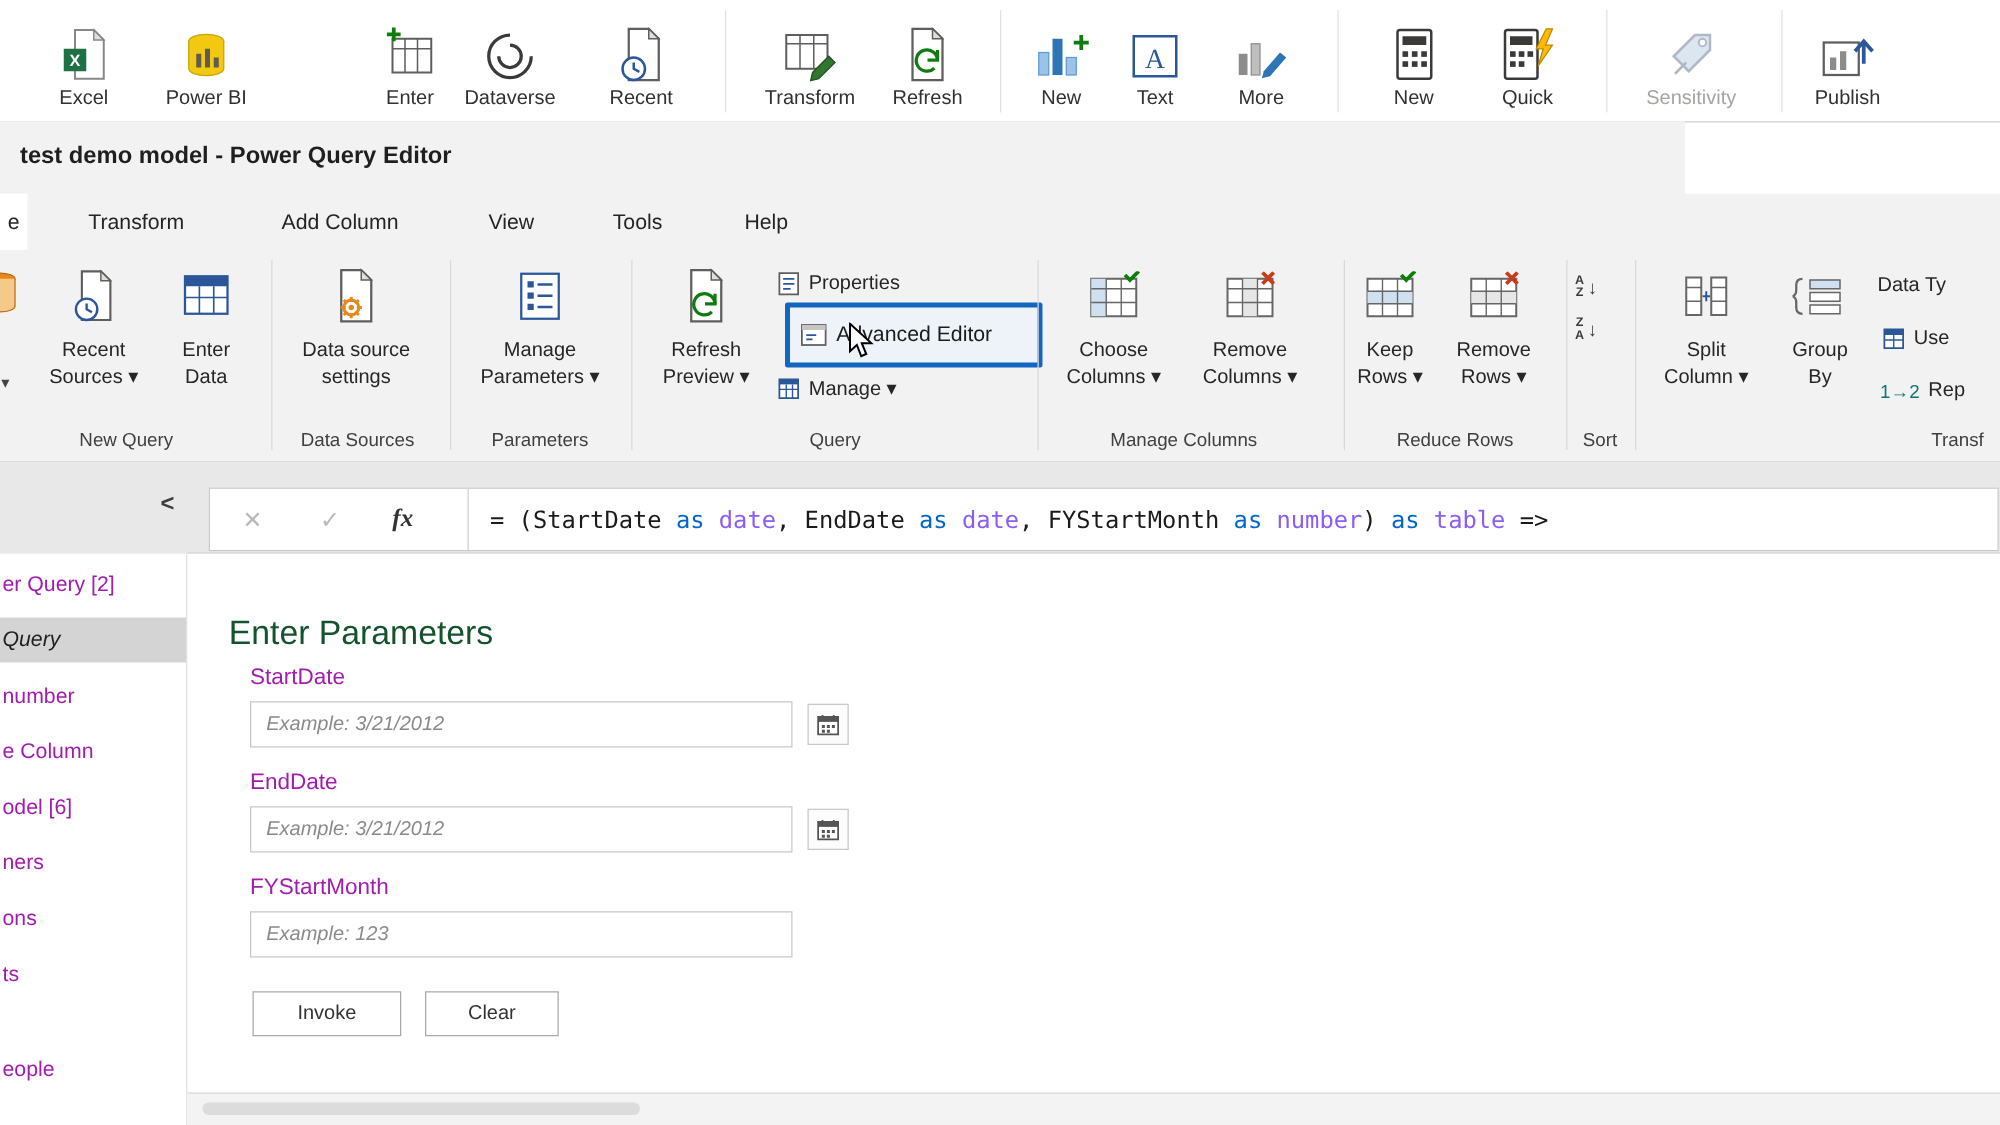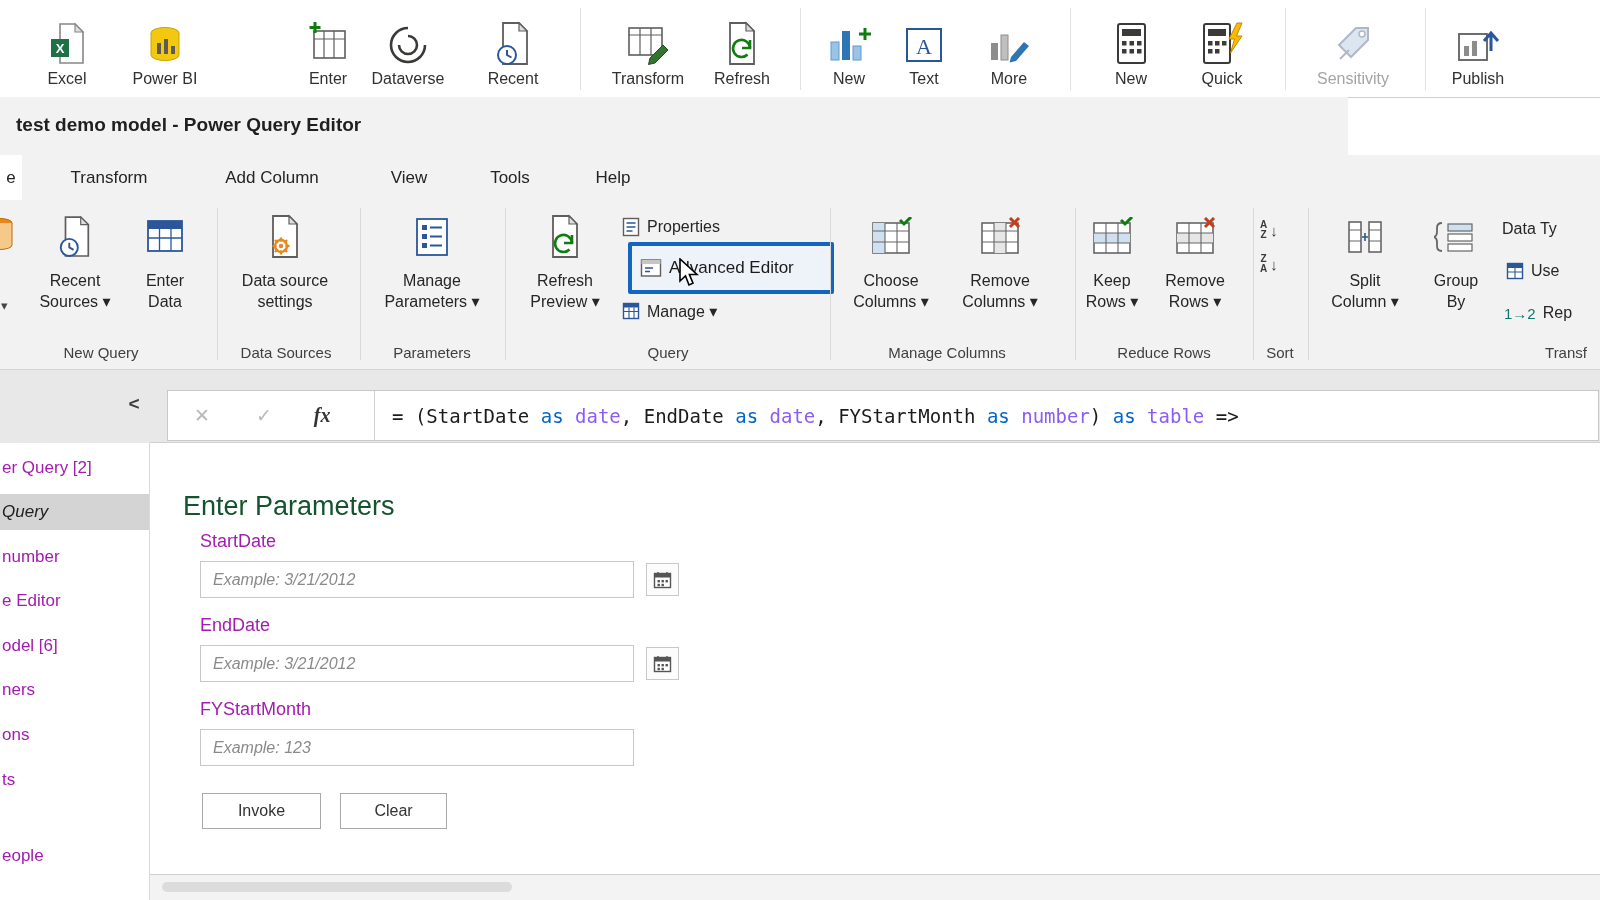--- a/index.html
+++ b/index.html
@@ -537,21 +537,21 @@
     <span class="tk">= (StartDate </span><span class="tk kw">as</span><span class="tk type"> date</span><span class="tk">, EndDate </span><span class="tk kw">as</span><span class="tk type"> date</span><span class="tk">, FYStartMonth </span><span class="tk kw">as</span><span class="tk type"> number</span><span class="tk">) </span><span class="tk kw">as</span><span class="tk type"> table</span><span class="tk"> =&gt;</span>
   </div>
 </div>
 
 <div id="sidebar">
   <div class="snav" style="top:15px">er Query [2]</div>
   <div id="ssel">
     <span>Query</span>
   </div>
   <div class="snav" style="top:104px">number</div>
-  <div class="snav" style="top:148px">e Editor</div>
+  <div class="snav" style="top:148px">e Column</div>
   <div class="snav" style="top:193px">odel [6]</div>
   <div class="snav" style="top:237px">ners</div>
   <div class="snav" style="top:282px">ons</div>
   <div class="snav" style="top:327px">ts</div>
   <div class="snav" style="top:403px">eople</div>
 </div>
 <div id="sidebar-divider"></div>
 <div id="main-topline"></div>
 
 <div id="main">

